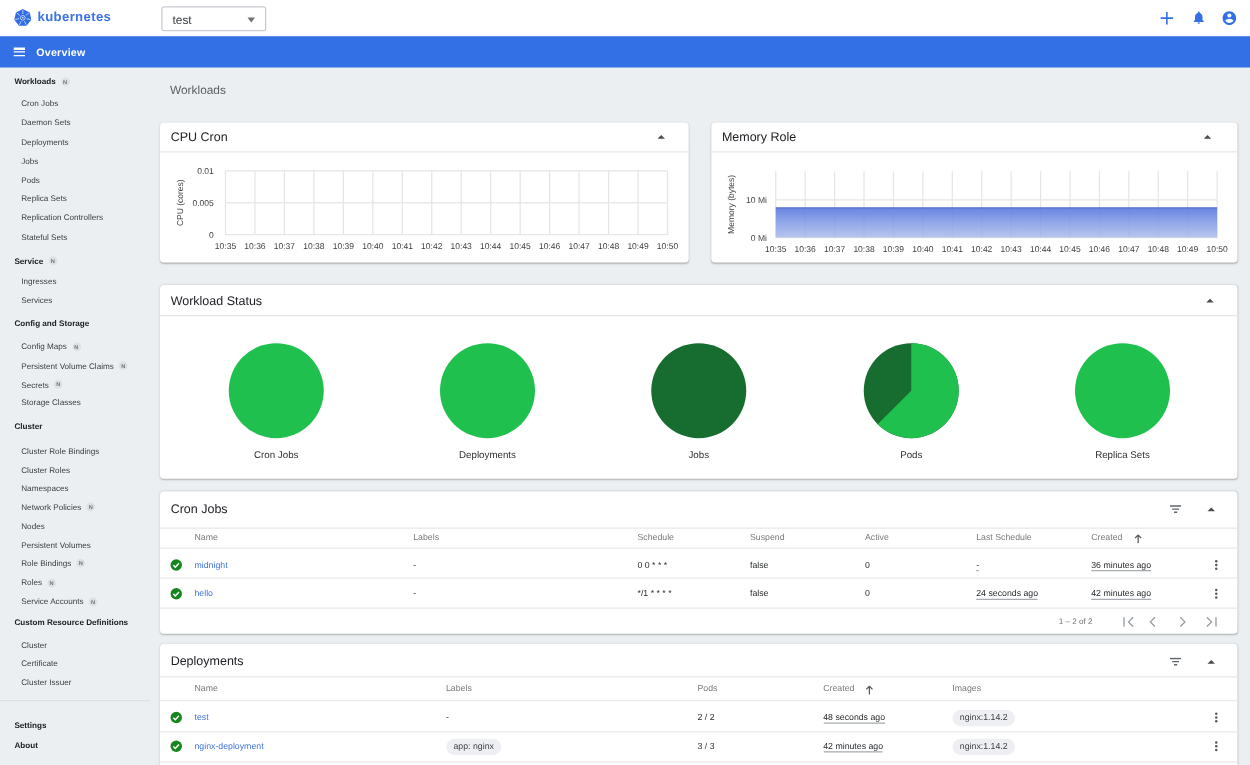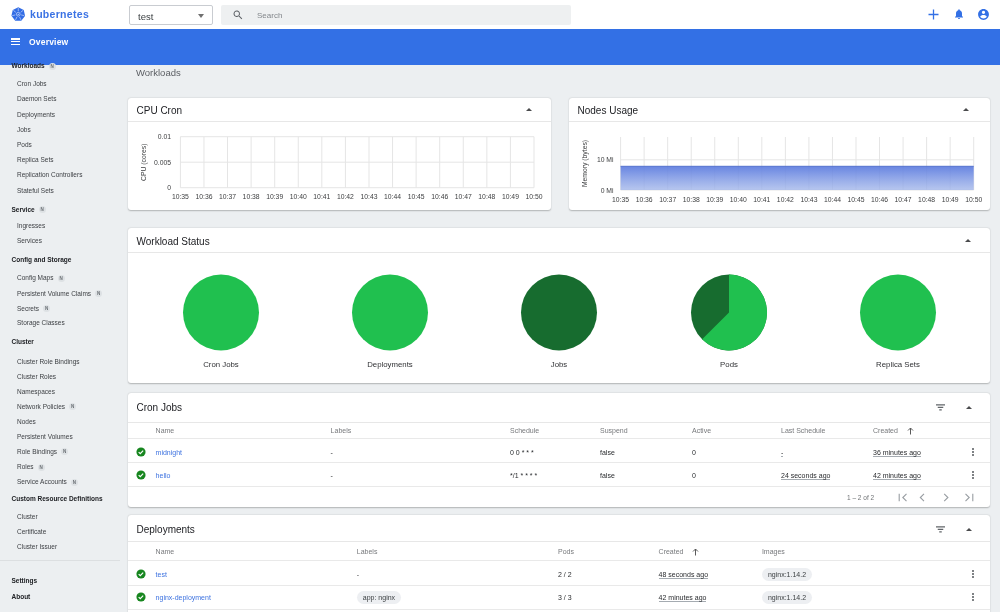--- a/index.html
+++ b/index.html
@@ -11,21 +11,21 @@
 #logo { position:absolute; left:10.5px; top:7px; width:14.5px; height:14.5px; }
 #brand { position:absolute; left:30px; top:8px; font-size:10.5px; font-weight:bold; color:#3a72e4; letter-spacing:0.3px; }
 #nsbox { position:absolute; left:129px; top:5px; width:84px; height:20px; border:1px solid #c9ccd1; border-radius:2px; background:#fff; }
 #nsbox .t { position:absolute; left:8px; top:5px; font-size:9.5px; color:#3c4043; }
 #nsbox .c { position:absolute; right:8px; top:8px; width:0; height:0; border-left:3.5px solid transparent; border-right:3.5px solid transparent; border-top:4px solid #707070; }
 #search { position:absolute; left:221px; top:5px; width:350px; height:20px; background:#eef0f1; border-radius:2px; }
 #search .ph { position:absolute; left:36px; top:5.5px; font-size:8px; color:#83878b; }
 .hicon { position:absolute; top:0; }
 
 
-#appbar { position:absolute; left:0; top:29px; width:1000px; height:36px; background:#3370e5; }
+#appbar { position:absolute; left:0; top:29px; width:1000px; height:25px; background:#3370e5; }
 #burger { position:absolute; left:10.5px; top:38px; width:9.5px; height:7.5px; }
 #burger div { height:1.6px; background:#fff; margin-bottom:1.3px; }
 #appbar .title { position:absolute; left:29px; top:8px; color:#fff; font-size:8.5px; font-weight:bold; letter-spacing:0.2px; }
 
 
 #side { position:absolute; left:0; top:0px; width:126px; height:612px; }
 .sit { position:absolute; height:10px; line-height:10px; font-size:6.5px; color:#3b3e42; white-space:nowrap; }
 .sh { font-weight:bold; color:#202226; left:11.5px; }
 .si { left:17px; }
 .nb { display:inline-block; width:7px; height:7px; line-height:7px; border-radius:50%; background:#dde1e4; color:#6b7075; font-size:4.5px; font-weight:bold; text-align:center; vertical-align:0.5px; margin-left:4px; }
@@ -64,26 +64,20 @@
         <line x1="29.5" y1="54.7" x2="8.1" y2="59.6"></line>
         <line x1="33.6" y1="36.9" x2="16.4" y2="23.2"></line>
     </g>
     <circle cx="50" cy="50" r="4" fill="#fff"></circle>
   </svg>
   <div id="brand">kubernetes</div>
   <div id="nsbox">
       <div class="t">test</div>
       <div class="c"></div>
     </div>
-  <div id="search">
-    <svg class="abs" style="left:11px;top:4px" width="12" height="12" viewBox="0 0 24 24">
-        <path fill="#5f6368" d="M15.5 14h-.79l-.28-.27a6.5 6.5 0 1 0-.7.7l.27.28v.79l5 4.99L20.49 19l-4.99-5zm-6 0A4.5 4.5 0 1 1 14 9.5 4.5 4.5 0 0 1 9.5 14z"></path>
-      </svg>
-    <div class="ph">Search</div>
-  </div>
   <svg class="hicon" style="left:928px;top:9px" width="11" height="11" viewBox="0 0 11 11">
       <path d="M5.5 0.5v10M0.5 5.5h10" stroke="#3370e5" stroke-width="1.3"></path>
     </svg>
   <svg class="hicon" style="left:953px;top:8px" width="12" height="12" viewBox="0 0 24 24">
       <path fill="#3370e5" d="M12 22c1.1 0 2-.9 2-2h-4c0 1.1.9 2 2 2zm6-6v-5c0-3.07-1.63-5.64-4.5-6.32V4c0-.83-.67-1.5-1.5-1.5s-1.5.67-1.5 1.5v.68C7.64 5.36 6 7.92 6 11v5l-2 2v1h16v-1l-2-2z"></path>
     </svg>
   <svg class="hicon" style="left:977px;top:7.5px" width="13" height="13" viewBox="0 0 24 24">
       <path fill="#3370e5" d="M12 2C6.48 2 2 6.48 2 12s4.48 10 10 10 10-4.48 10-10S17.52 2 12 2zm0 3c1.66 0 3 1.34 3 3s-1.34 3-3 3-3-1.34-3-3 1.34-3 3-3zm0 14.2c-2.5 0-4.71-1.28-6-3.22.03-1.99 4-3.08 6-3.08 1.99 0 5.97 1.09 6 3.08-1.29 1.94-3.5 3.22-6 3.22z"></path>
     </svg>
 </div>
@@ -177,21 +171,21 @@
       <text x="311.70666666666665" y="78.2" font-size="6.8" fill="#3f4042" text-anchor="middle">10:46</text>
       <text x="335.28000000000003" y="78.2" font-size="6.8" fill="#3f4042" text-anchor="middle">10:47</text>
       <text x="358.8533333333333" y="78.2" font-size="6.8" fill="#3f4042" text-anchor="middle">10:48</text>
       <text x="382.4266666666667" y="78.2" font-size="6.8" fill="#3f4042" text-anchor="middle">10:49</text>
       <text x="406" y="78.2" font-size="6.8" fill="#3f4042" text-anchor="middle">10:50</text>
       <text x="0" y="0" font-size="6.8" fill="#3f4042" text-anchor="middle" transform="translate(18,41.2) rotate(-90)">CPU (cores)</text>
     </svg>
 </div>
 
 <div class="card" id="memcard" style="left:569px; top:98px; width:421px; height:112px;">
-  <div class="ctitle" style="left:8.5px; top:7px;">Nodes Usage</div>
+  <div class="ctitle" style="left:8.5px; top:7px;">Memory Role</div>
   <div class="caret" style="left:394px; top:10px;"></div>
   <div class="cdiv" style="top:23px;"></div>
   <svg id="memchart" width="421" height="89" style="position:absolute; left:0; top:23px;">
       <defs>
         <linearGradient id="gmemchart" x1="0" y1="0" x2="0" y2="1">
       <stop offset="0" stop-color="#5d7cdf" stop-opacity="0.93"></stop>
       <stop offset="1" stop-color="#a2b6ea" stop-opacity="0.78"></stop>
     </linearGradient>
       </defs>
       <line x1="51.6" y1="16" x2="51.6" y2="69" stroke="#e5e5e5" stroke-width="1"></line>

